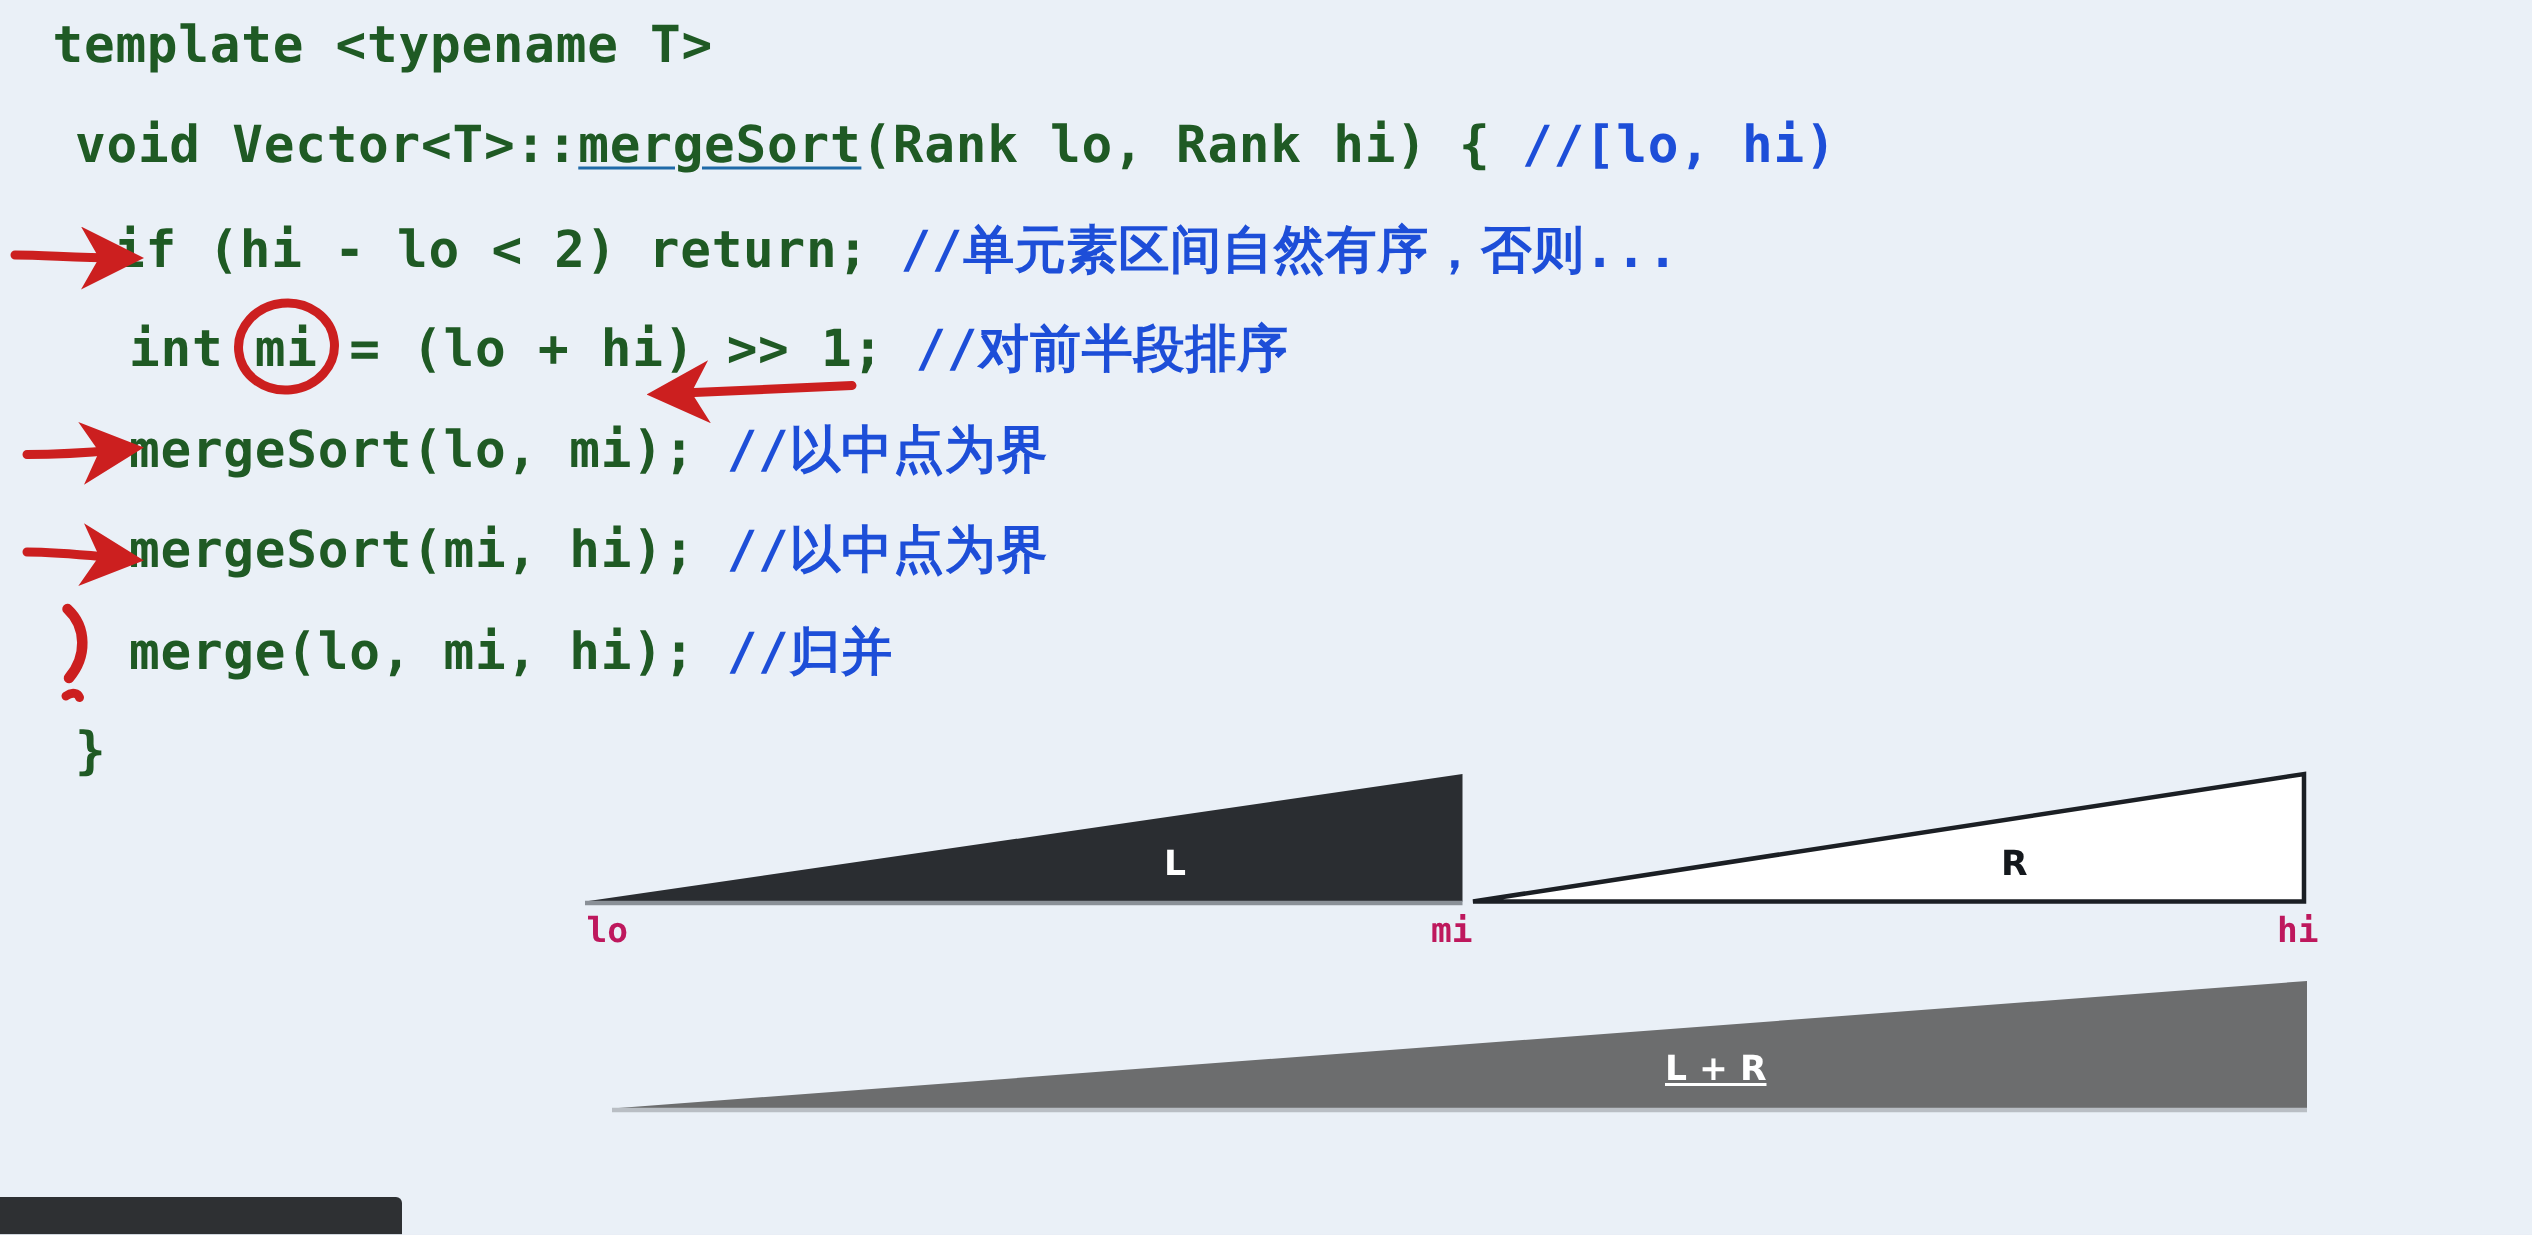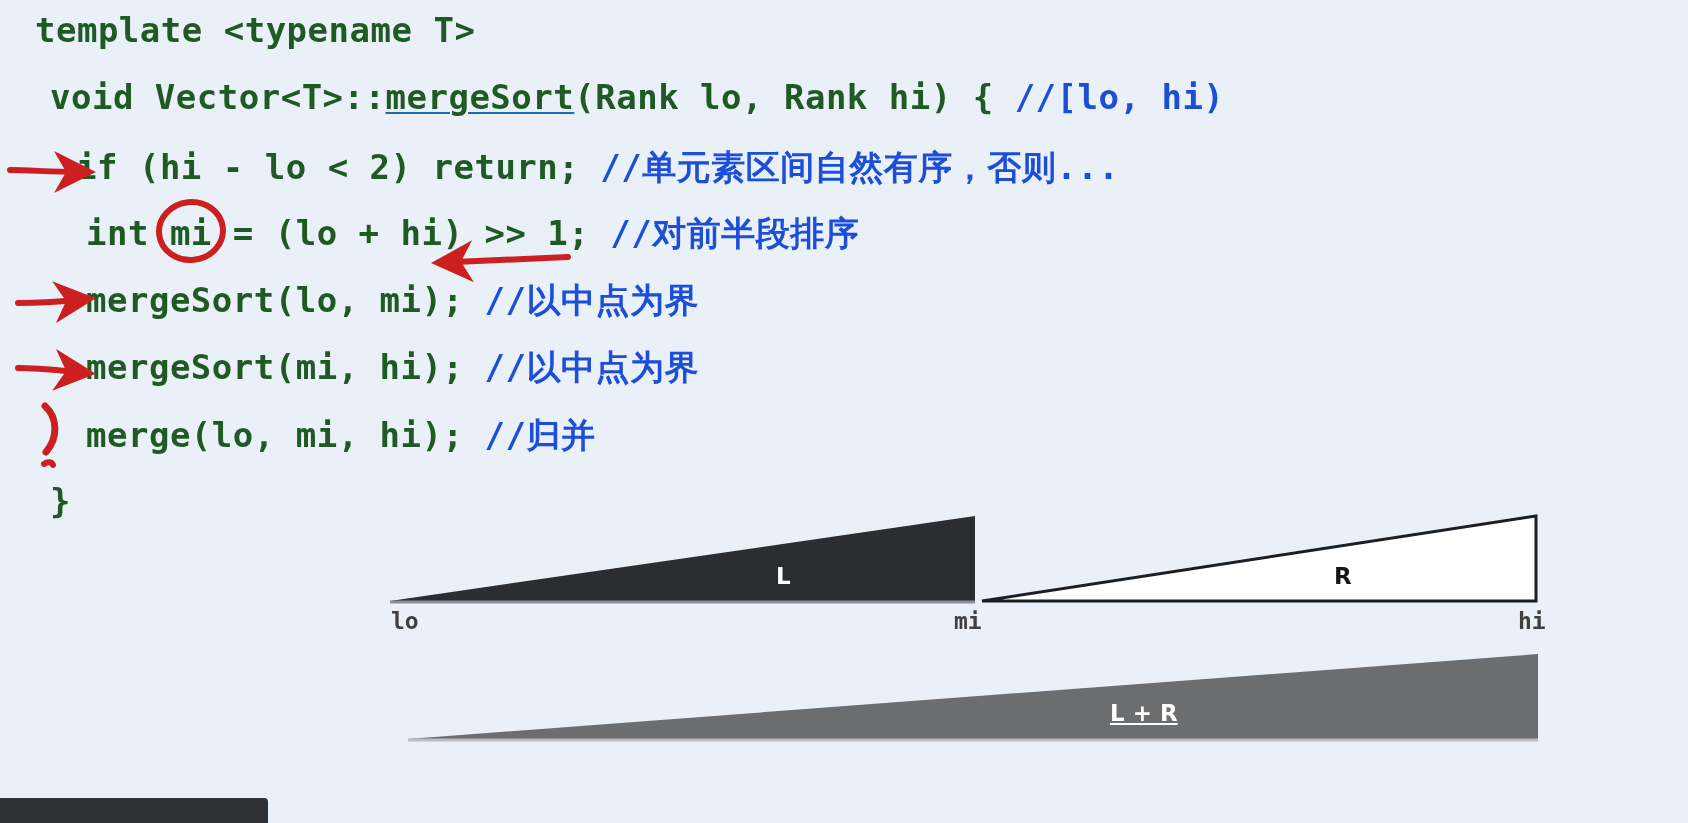--- a/index.html
+++ b/index.html
@@ -66,21 +66,21 @@
     left: 0;
     top: 0;
     width: 1688px;
     height: 823px;
   }
   .axis-label {
     position: absolute;
     font-family: "DejaVu Sans Mono", "Liberation Mono", monospace;
     font-size: 23px;
     font-weight: bold;
-    color: #404040;
+    color: #be185d;
     white-space: pre;
   }
   .tri-label {
     position: absolute;
     font-family: "DejaVu Sans", "Liberation Sans", sans-serif;
     font-size: 23px;
     font-weight: bold;
     white-space: pre;
   }
   .tri-label.light { color: #ffffff; }

